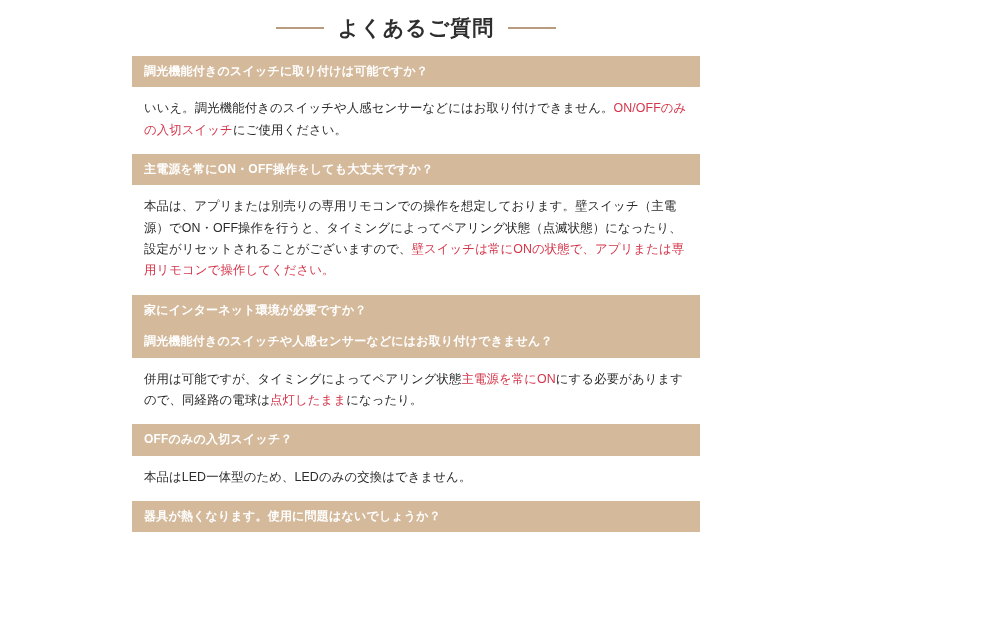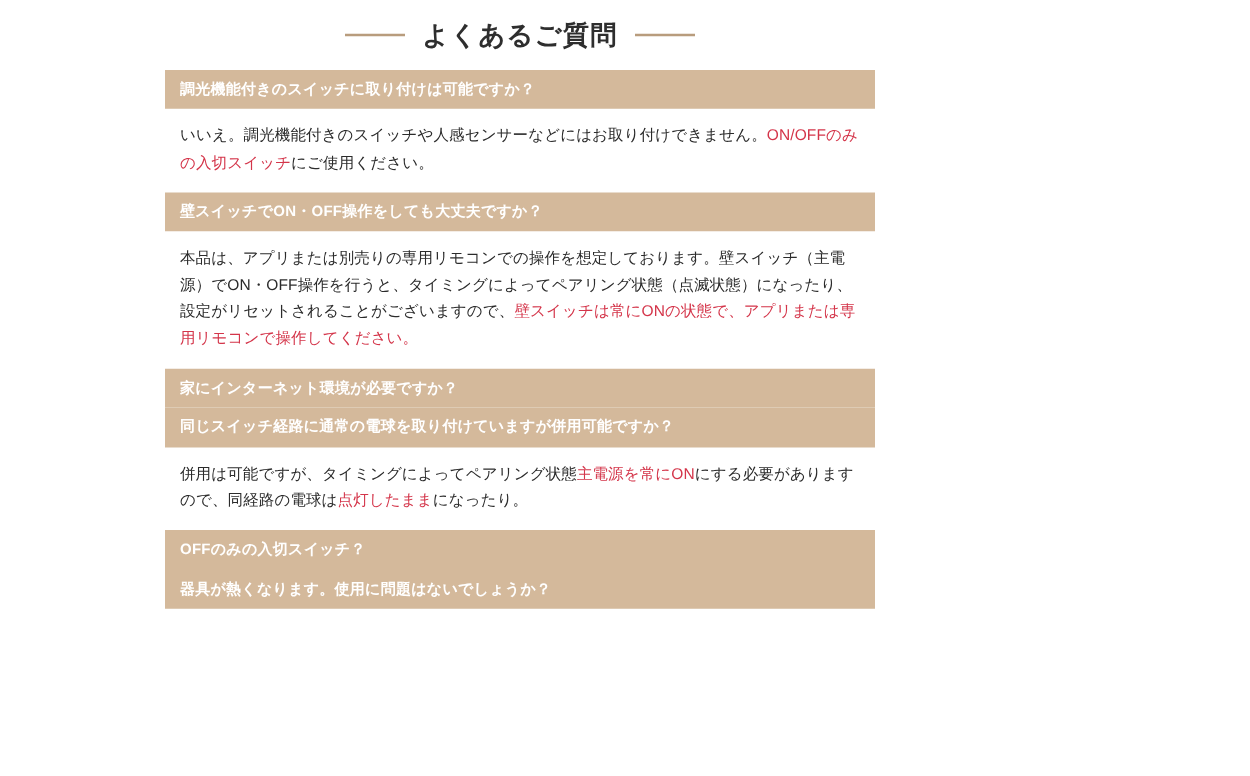--- a/index.html
+++ b/index.html
@@ -84,35 +84,36 @@
   </div>
 
   <div class="faq-list">
 
     <div class="faq-item">
       <div class="q-bar">調光機能付きのスイッチに取り付けは可能ですか？</div>
       <div class="a-body"><span>いいえ。調光機能付きのスイッチや人感センサーなどにはお取り付けできません。</span><span class="hl">ON/OFFのみの入切スイッチ</span><span>にご使用ください。</span></div>
     </div>
 
     <div class="faq-item">
-      <div class="q-bar">壁スイッチでON・OFF操作をしても大丈夫ですか？</div>
+      <div class="q-bar">主電源を常にON・OFF操作をしても大丈夫ですか？</div>
       <div class="a-body"><span>本品は、アプリまたは別売りの専用リモコンでの操作を想定しております。壁スイッチ（主電源）でON・OFF操作を行うと、タイミングによってペアリング状態（点滅状態）になったり、設定がリセットされることがございますので、</span><span class="hl">壁スイッチは常にONの状態で、アプリまたは専用リモコンで操作してください。</span></div>
     </div>
 
     <div class="faq-item">
       <div class="q-bar">家にインターネット環境が必要ですか？</div>
     </div>
 
     <div class="faq-item">
-      <div class="q-bar">同じスイッチ経路に通常の電球を取り付けていますが併用可能ですか？</div>
+      <div class="q-bar">調光機能付きのスイッチや人感センサーなどにはお取り付けできません？</div>
       <div class="a-body"><span>併用は可能ですが、タイミングによってペアリング状態</span><span class="hl">主電源を常にON</span><span>にする必要がありますので、同経路の電球は</span><span class="hl">点灯したまま</span><span>になったり。</span></div>
     </div>
 
     <div class="faq-item">
       <div class="q-bar">OFFのみの入切スイッチ？</div>
+      <div class="a-body"><span>本品はLED一体型のため、LEDのみの交換はできません。</span></div>
     </div>
 
     <div class="faq-item">
       <div class="q-bar">器具が熱くなります。使用に問題はないでしょうか？</div>
 
     </div>
 
   </div>
 </div>
 

